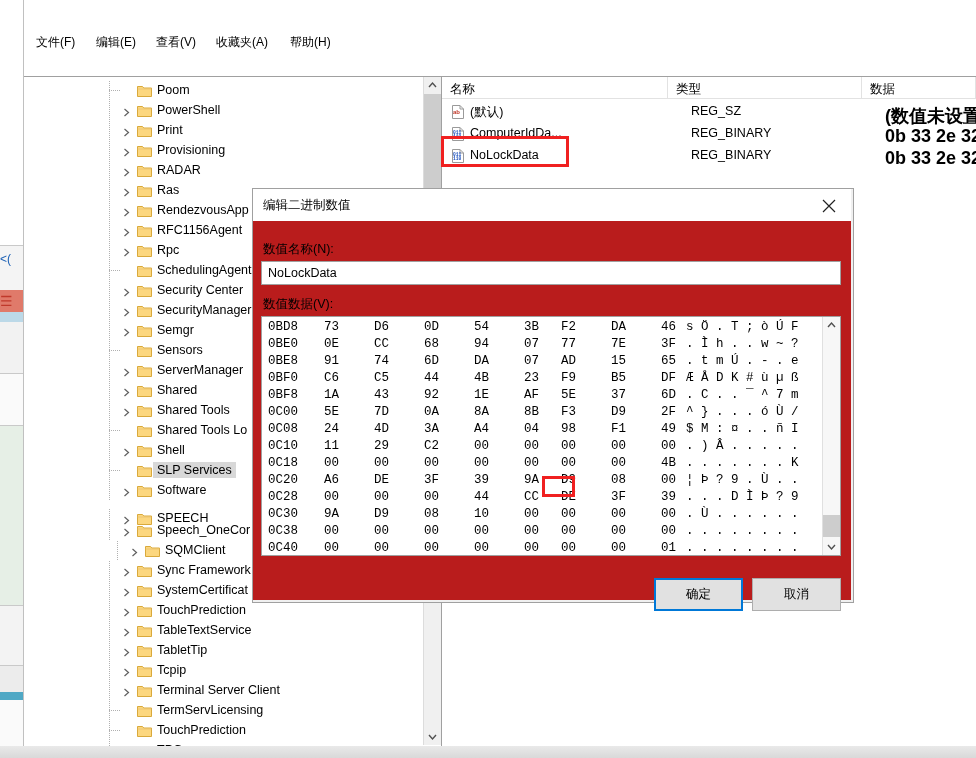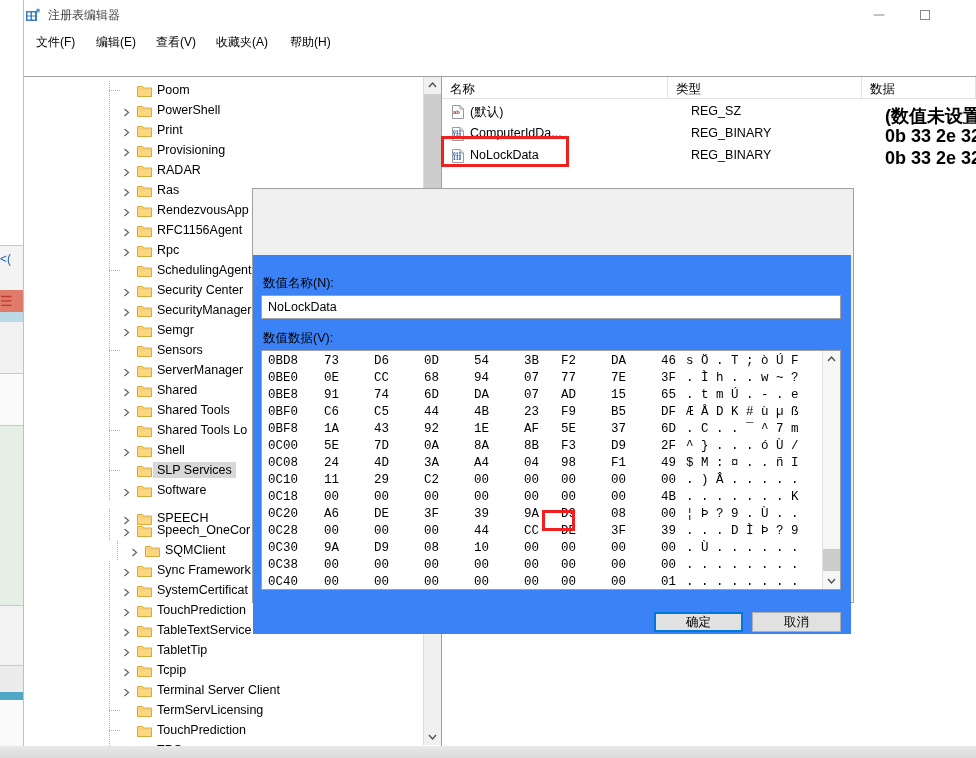--- a/index.html
+++ b/index.html
@@ -66,32 +66,32 @@
   .vdata{position:absolute;left:443px;top:3px;font-size:18px;font-weight:bold;}
 
   .hl-box{position:absolute;border:3px solid #f02020;box-sizing:border-box;pointer-events:none;}
 
   
   .dlg{position:absolute;left:228px;top:188px;width:600px;height:413px;background:#f0f0f0;
        border:1px solid #a0a0a0;box-shadow:0 0 0 0 rgba(0,0,0,0);}
   .dlg-title{position:absolute;left:0;top:0;width:598px;height:32px;background:#ffffff;}
   .dlg-title .t{position:absolute;left:10px;top:8px;font-size:12.5px;color:#000;}
   .dlg-close{position:absolute;right:0;top:0;width:44px;height:32px;}
-  .dlg-body{position:absolute;left:0;top:32px;width:598px;height:379px;background:#3b82f6;margin-top:34px;}
+  .dlg-body{position:absolute;left:0;top:32px;width:598px;height:379px;background:#b91c1c;}
   .dlg-lbl{position:absolute;font-size:12.5px;color:#000;}
   .dlg-input{position:absolute;background:#fff;border:1px solid #a0a0a0;box-sizing:border-box;}
   .dlg-input .iv{position:absolute;left:6px;top:4px;font-size:12.5px;color:#000;}
   .hexbox{position:absolute;background:#fff;border:1px solid #a0a0a0;box-sizing:border-box;overflow:hidden;}
   .hexgrid{position:absolute;left:0;top:3px;width:100%;font-family:"Liberation Mono","DejaVu Sans Mono",monospace;font-size:12.5px;}
   .hexrow{position:relative;height:17px;white-space:pre;}
   .hx-off{position:absolute;left:6px;color:#000;}
   .hx-b{position:absolute;color:#000;text-align:left;}
   .hx-ascii{position:absolute;left:424px;color:#000;letter-spacing:0px;}
   .hex-sb{position:absolute;right:0;top:0;width:17px;height:100%;background:#f7f7f7;border-left:1px solid #e0e0e0;}
-  .btn{position:absolute;height:20px;background:#e1e1e1;border:1px solid #adadad;box-sizing:border-box;
+  .btn{position:absolute;height:33px;background:#e1e1e1;border:1px solid #adadad;box-sizing:border-box;
        font-size:12.5px;color:#000;display:flex;align-items:center;justify-content:center;}
   .btn.primary{border:2px solid #0078d7;background:#e1e1e1;}
 
   .statusbar{position:absolute;left:0;bottom:0;width:976px;height:12px;
              background:linear-gradient(to bottom,#e9e9e9,#d9d9d9);}
 </style>
 </head>
 <body>
 
 <div class="app">
@@ -121,47 +121,20 @@
     <div style="position:absolute;left:0;top:292px;width:20px;height:18px;">
       <svg width="20" height="18" viewBox="0 0 20 18">
           <text x="0" y="14" font-size="14" fill="#c0392b" font-family="Liberation Sans, sans-serif">☰</text>
         </svg>
     </div>
   </div>
   <div style="position:absolute;left:23px;top:0;width:1px;height:758px;background:#c0c0c0;"></div>
 
   <div class="win">
 
-    <div class="titlebar">
-      <div class="win-icon">
-        <svg width="16" height="16" viewBox="0 0 16 16">
-          <rect x="1" y="3" width="11" height="10" fill="#3a7fc4"></rect>
-          <rect x="2.5" y="4.5" width="3" height="3" fill="#fff"></rect>
-          <rect x="7" y="4.5" width="3" height="3" fill="#fff"></rect>
-          <rect x="2.5" y="8.5" width="3" height="3" fill="#fff"></rect>
-          <rect x="7" y="8.5" width="3" height="3" fill="#fff"></rect>
-          <circle cx="13" cy="2.5" r="2" fill="#5a9bd5"></circle>
-        </svg>
-      </div>
-      <div class="win-title">注册表编辑器</div>
-
-      <div class="wbtn" style="left:832px;">
-        <div class="gl min-gl"></div>
-      </div>
-      <div class="wbtn" style="left:878px;">
-        <div class="gl max-gl"></div>
-      </div>
-      <div class="wbtn" style="left:924px;">
-        <div class="gl close-gl">
-          <svg width="12" height="12" viewBox="0 0 12 12">
-              <path d="M1 1 L11 11 M11 1 L1 11" stroke="#ffffff" stroke-width="1.1" fill="none"></path>
-            </svg>
-        </div>
-      </div>
-    </div>
 
     <div class="menubar">
       <div class="menuitem" style="left:8px;">文件(F)</div>
       <div class="menuitem" style="left:68px;">编辑(E)</div>
       <div class="menuitem" style="left:128px;">查看(V)</div>
       <div class="menuitem" style="left:188px;">收藏夹(A)</div>
       <div class="menuitem" style="left:262px;">帮助(H)</div>
     </div>
 
 
@@ -583,20 +556,28 @@
             <div class="vname">NoLockData</div>
             <div class="vtype">REG_BINARY</div>
             <div class="vdata">0b 33 2e 32 2e 31 39 38 36 2e 31 38 3f 0c 00 ...</div>
           </div>
         </div>
     </div>
 
     <div class="hl-box" style="left:417px;top:136px;width:128px;height:31px;"></div>
 
     <div class="dlg">
+      <div class="dlg-title">
+        <div class="t">编辑二进制数值</div>
+        <div class="dlg-close">
+          <svg width="44" height="32" viewBox="0 0 44 32">
+              <path d="M16 11 L28 23 M28 11 L16 23" stroke="#222" stroke-width="1.2" fill="none"></path>
+            </svg>
+        </div>
+      </div>
 
       <div class="dlg-body">
         <div class="dlg-lbl" style="left:10px;top:20px;">数值名称(N):</div>
         <div class="dlg-input" style="left:8px;top:40px;width:580px;height:24px;">
           <div class="iv">NoLockData</div>
         </div>
 
         <div class="dlg-lbl" style="left:10px;top:75px;">数值数据(V):</div>
 
         <div class="hexbox" style="left:8px;top:95px;width:580px;height:240px;">

